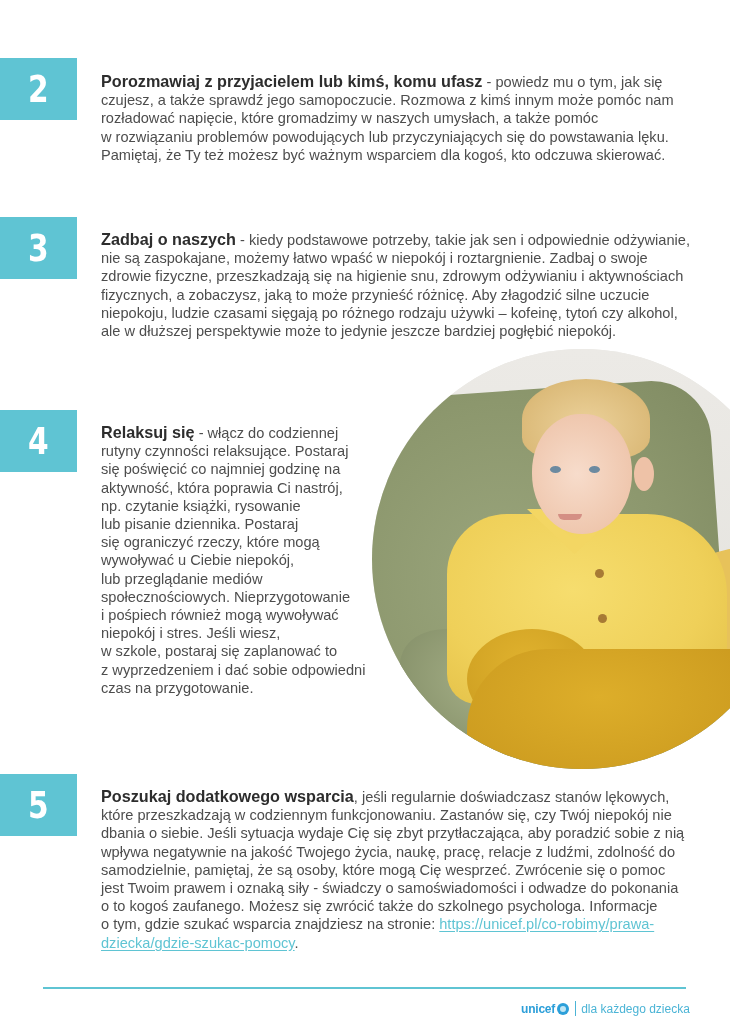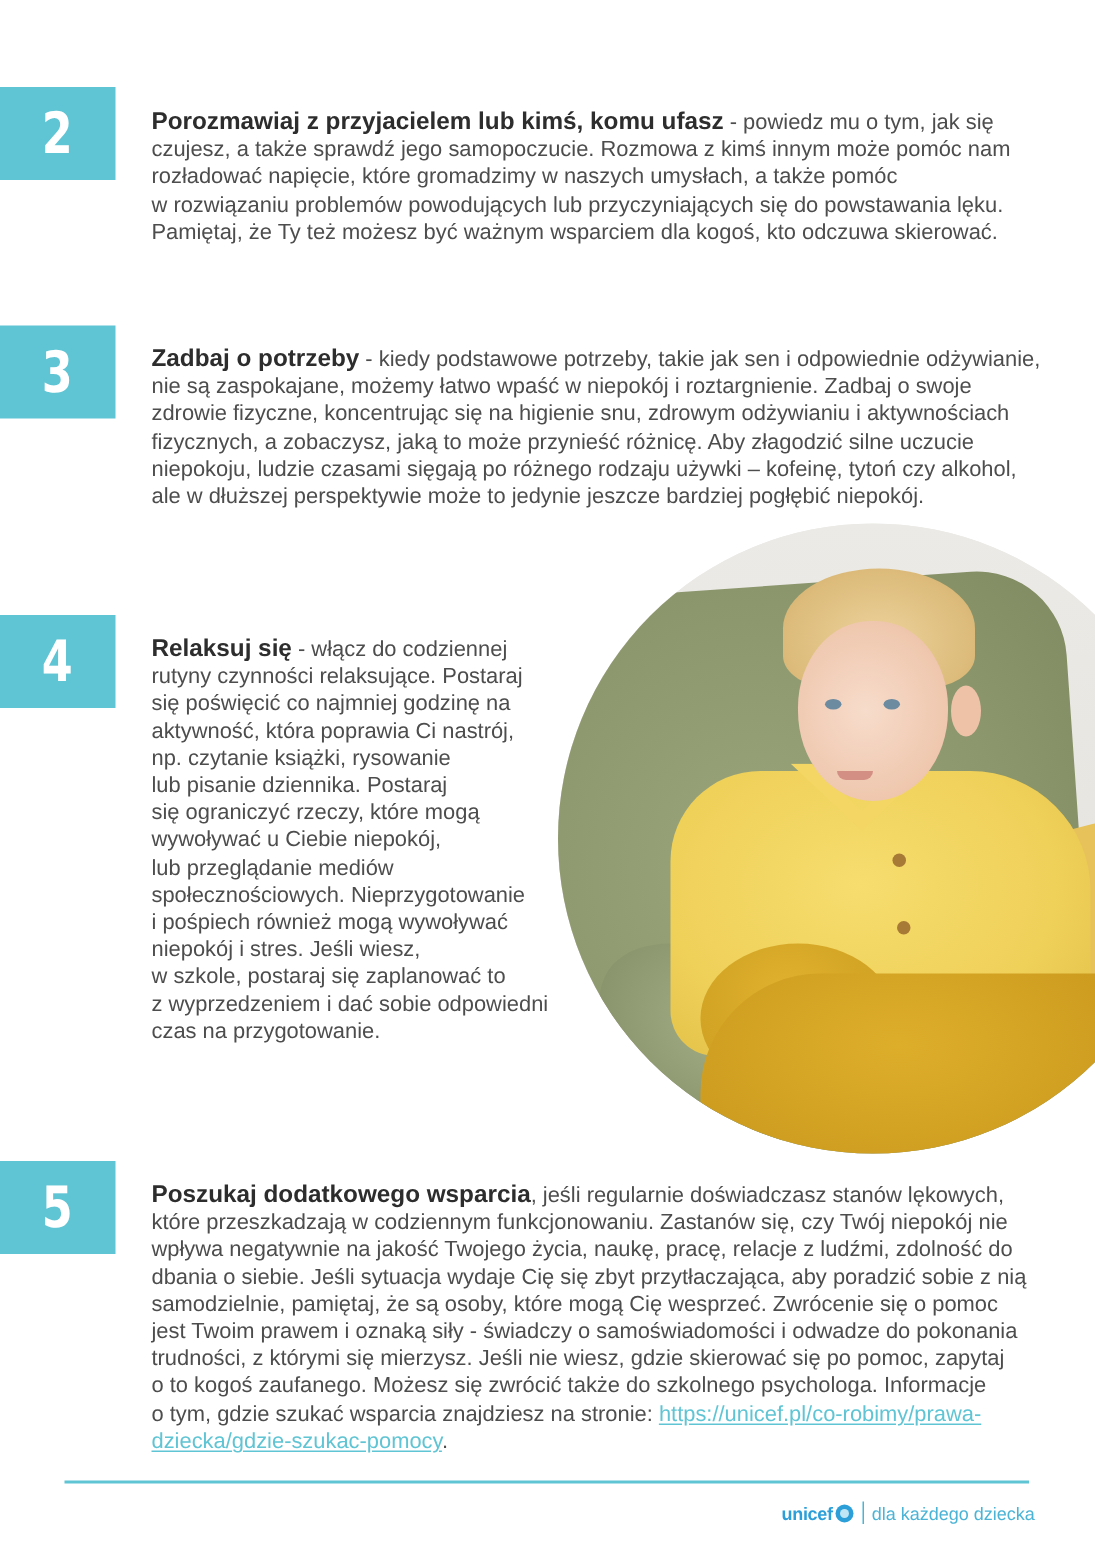--- a/index.html
+++ b/index.html
@@ -107,23 +107,23 @@
   <span class="line">czujesz, a także sprawdź jego samopoczucie. Rozmowa z kimś innym może pomóc nam</span>
   <span class="line">rozładować napięcie, które gromadzimy w naszych umysłach, a także pomóc</span>
   <span class="line">w rozwiązaniu problemów powodujących lub przyczyniających się do powstawania lęku.</span>
   <span class="line">Pamiętaj, że Ty też możesz być ważnym wsparciem dla kogoś, kto odczuwa skierować.</span>
 </p>
 
 <div class="badge" style="top:217px;">
   <span>3</span>
 </div>
 <p class="para" style="top:230px;">
-  <span class="line"><b>Zadbaj o potrzeby</b><span> - kiedy podstawowe potrzeby, takie jak sen i odpowiednie odżywianie,</span></span>
+  <span class="line"><b>Zadbaj o naszych</b><span> - kiedy podstawowe potrzeby, takie jak sen i odpowiednie odżywianie,</span></span>
   <span class="line">nie są zaspokajane, możemy łatwo wpaść w niepokój i roztargnienie. Zadbaj o swoje</span>
-  <span class="line">zdrowie fizyczne, koncentrując się na higienie snu, zdrowym odżywianiu i aktywnościach</span>
+  <span class="line">zdrowie fizyczne, przeszkadzają się na higienie snu, zdrowym odżywianiu i aktywnościach</span>
   <span class="line">fizycznych, a zobaczysz, jaką to może przynieść różnicę. Aby złagodzić silne uczucie</span>
   <span class="line">niepokoju, ludzie czasami sięgają po różnego rodzaju używki – kofeinę, tytoń czy alkohol,</span>
   <span class="line">ale w dłuższej perspektywie może to jedynie jeszcze bardziej pogłębić niepokój.</span>
 </p>
 
 <div class="photo" title="Chłopiec w żółtej koszuli siedzący na zielonym fotelu">
   <div class="wall"></div>
   <div class="chair"></div>
   <div class="pillow"></div>
   <div class="arm-r"></div>
@@ -162,25 +162,24 @@
   <span class="line">z wyprzedzeniem i dać sobie odpowiedni</span>
   <span class="line">czas na przygotowanie.</span>
 </p>
 
 <div class="badge" style="top:774px;">
   <span>5</span>
 </div>
 <p class="para" style="top:787px;">
   <span class="line"><b>Poszukaj dodatkowego wsparcia</b><span>, jeśli regularnie doświadczasz stanów lękowych,</span></span>
   <span class="line">które przeszkadzają w codziennym funkcjonowaniu. Zastanów się, czy Twój niepokój nie</span>
+  <span class="line">dbania o siebie. Jeśli sytuacja wydaje Cię się zbyt przytłaczająca, aby poradzić sobie z nią</span>
   <span class="line">wpływa negatywnie na jakość Twojego życia, naukę, pracę, relacje z ludźmi, zdolność do</span>
-  <span class="line">dbania o siebie. Jeśli sytuacja wydaje Cię się zbyt przytłaczająca, aby poradzić sobie z nią</span>
   <span class="line">samodzielnie, pamiętaj, że są osoby, które mogą Cię wesprzeć. Zwrócenie się o pomoc</span>
   <span class="line">jest Twoim prawem i oznaką siły - świadczy o samoświadomości i odwadze do pokonania</span>
-  <span class="line">trudności, z którymi się mierzysz. Jeśli nie wiesz, gdzie skierować się po pomoc, zapytaj</span>
   <span class="line">o to kogoś zaufanego. Możesz się zwrócić także do szkolnego psychologa. Informacje</span>
   <span class="line"><span>o tym, gdzie szukać wsparcia znajdziesz na stronie: </span><a class="link">https://unicef.pl/co-robimy/prawa-</a></span>
   <span class="line"><a class="link">dziecka/gdzie-szukac-pomocy</a><span>.</span></span>
 </p>
 
 <div class="footer-line"></div>
 <div class="footer-brand">
   <span class="logo">unicef</span>
   <span class="globe"></span>
   <span class="sep"></span>

